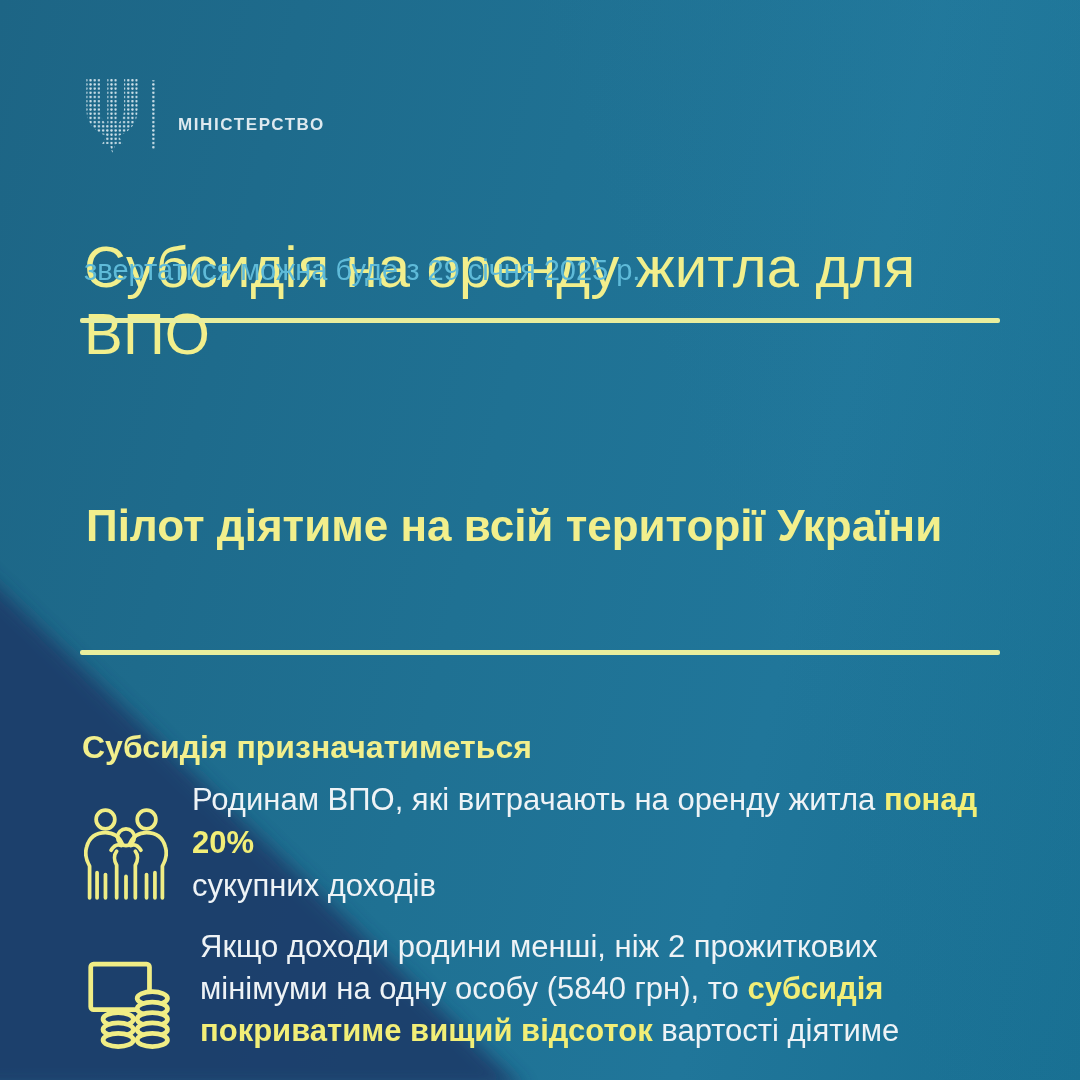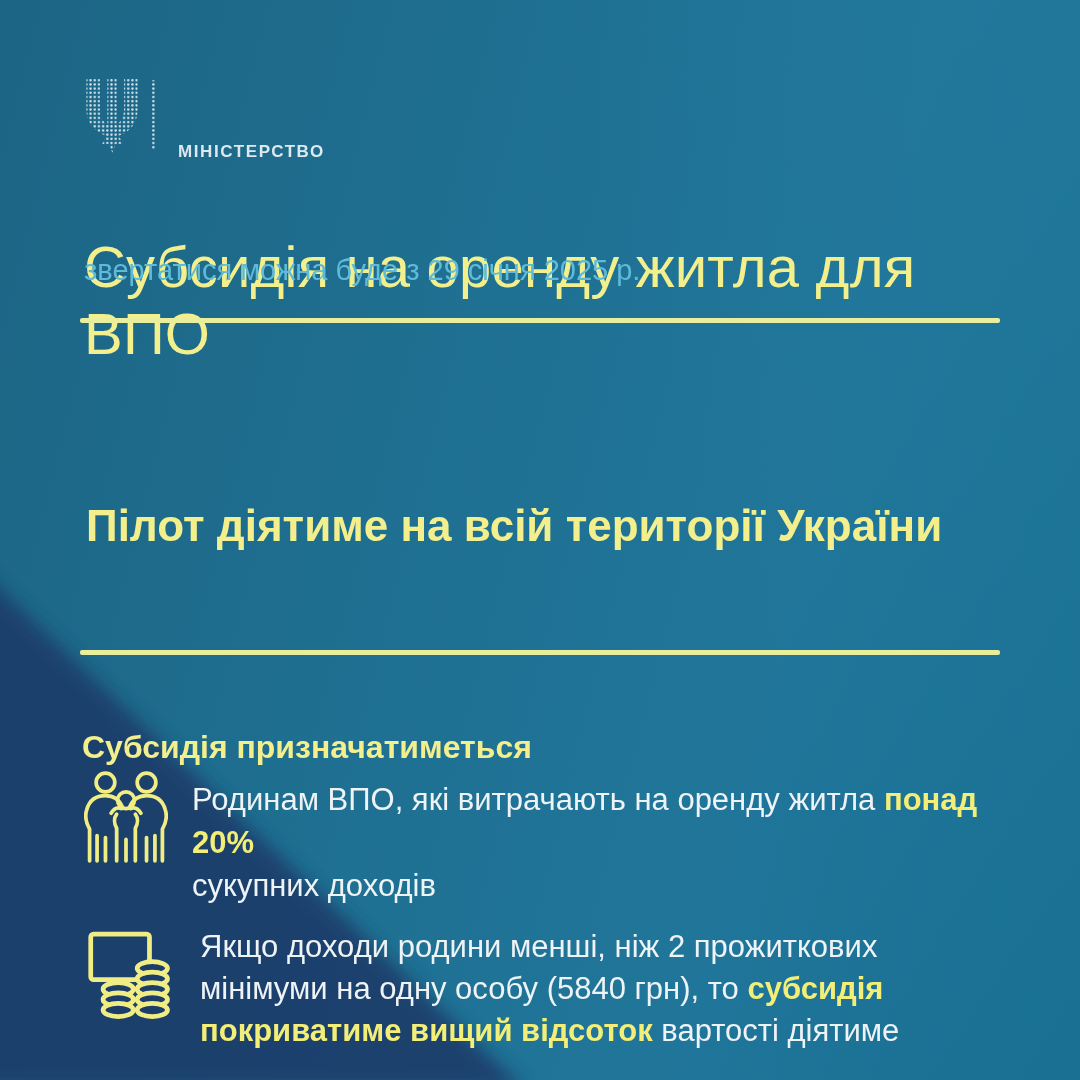--- a/index.html
+++ b/index.html
@@ -10,21 +10,21 @@
     font-family:"Liberation Sans","DejaVu Sans",sans-serif;
     background:linear-gradient(104deg,#1d6585 0%,#1f7193 45%,#20769a 70%,#186f92 100%);
   }
   .corner-svg{position:absolute;left:0;top:0;pointer-events:none;}
   .sheen{
     position:absolute;inset:0;pointer-events:none;
     background:linear-gradient(250deg,rgba(46,140,170,0.14) 0%,rgba(46,140,170,0) 38%);
   }
 
   
-  .brand{position:absolute;left:84px;top:74px;display:flex;align-items:flex-end;}
+  .brand{position:absolute;left:84px;top:74px;display:flex;align-items:center;}
   .brand-text{margin-left:16px;margin-top:11px;}
   .brand-line{
     color:#dde9ef;font-size:17px;font-weight:700;
     letter-spacing:1.6px;line-height:25px;text-transform:uppercase;
   }
 
   
   .title{
     position:absolute;left:84px;top:194px;width:940px;
     color:#f2ef8c;font-size:58px;font-weight:400;letter-spacing:0.2px;
@@ -41,21 +41,21 @@
   .pilot-heading{
     position:absolute;left:86px;top:464px;width:940px;
     color:#f2ef8c;font-size:44px;font-weight:800;
   }
   .assign-heading{
     position:absolute;left:82px;top:702px;width:940px;
     color:#f2ef8c;font-size:32px;font-weight:800;
   }
 
   
-  .bullet{position:absolute;display:flex;align-items:flex-start;}
+  .bullet{position:absolute;display:flex;align-items:center;}
   .bullet-1{left:84px;top:770px;}
   .bullet-2{left:86px;top:888px;margin-top:36px;}
   .bullet-icon{flex:0 0 auto;}
   .bullet-text{
     margin-left:24px;width:845px;
     color:#eef3f6;font-size:31px;font-weight:500;line-height:43px;
     white-space:pre-line;
   }
   .bullet-1 .bullet-text{margin-top:8px;}
   .bullet-2 .bullet-text{margin-top:2px;line-height:42px;}

